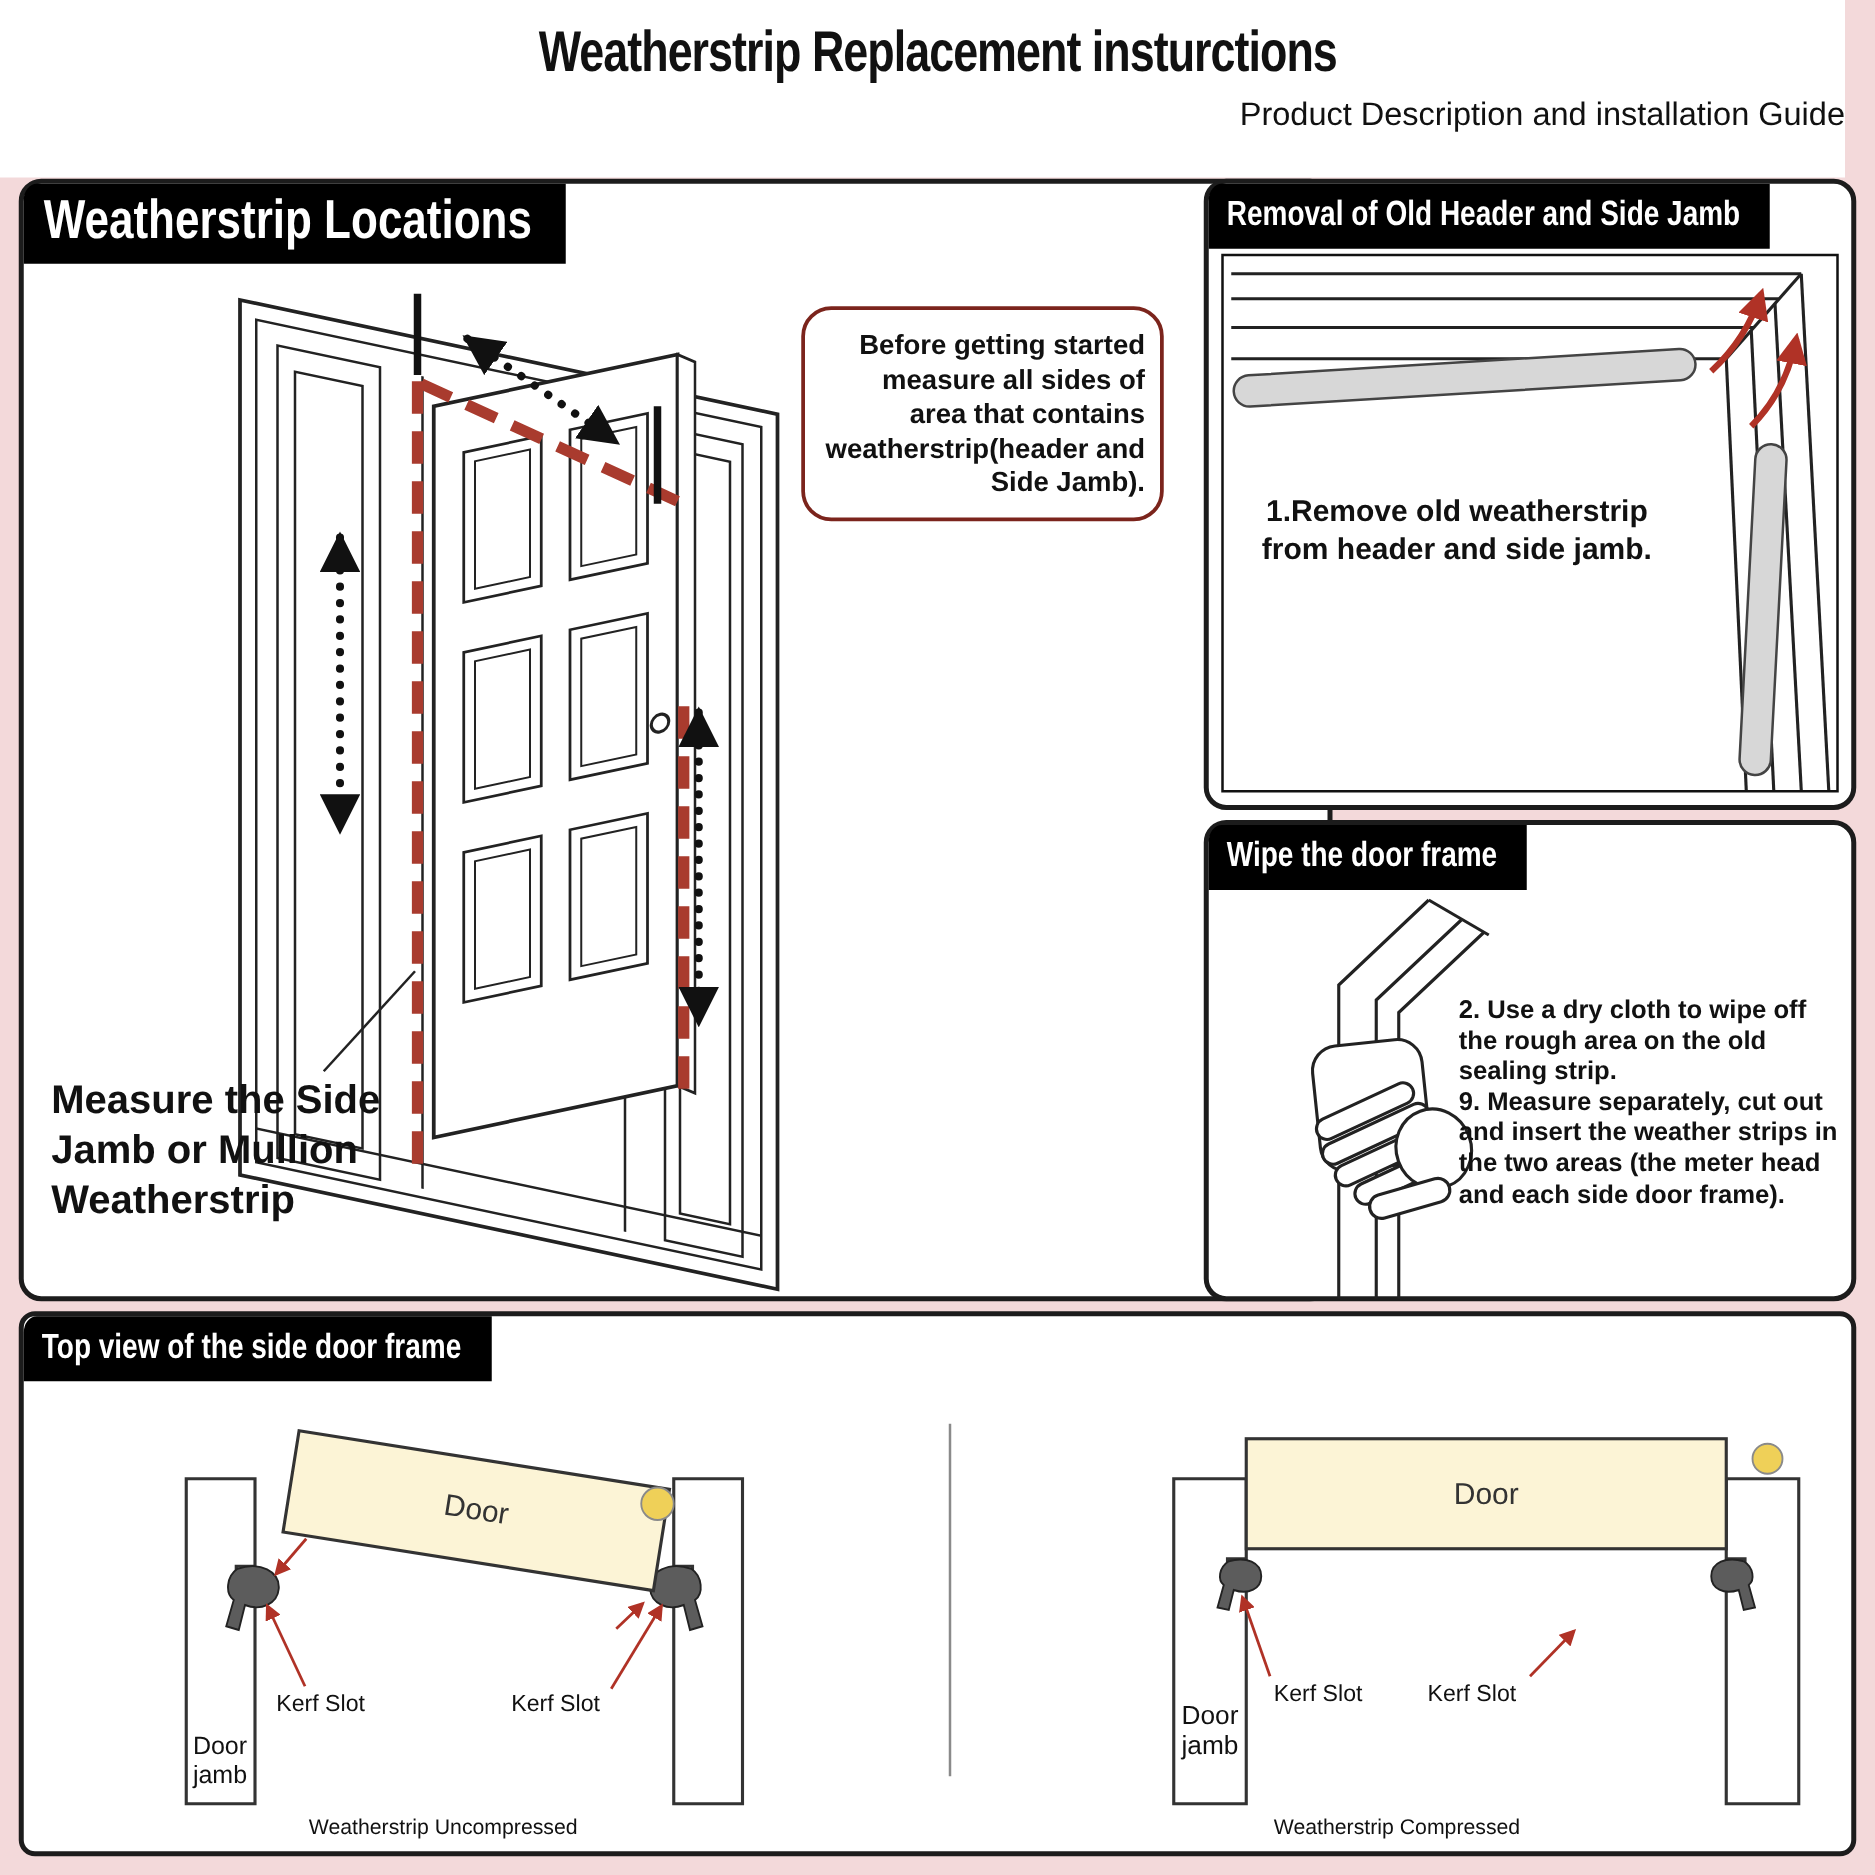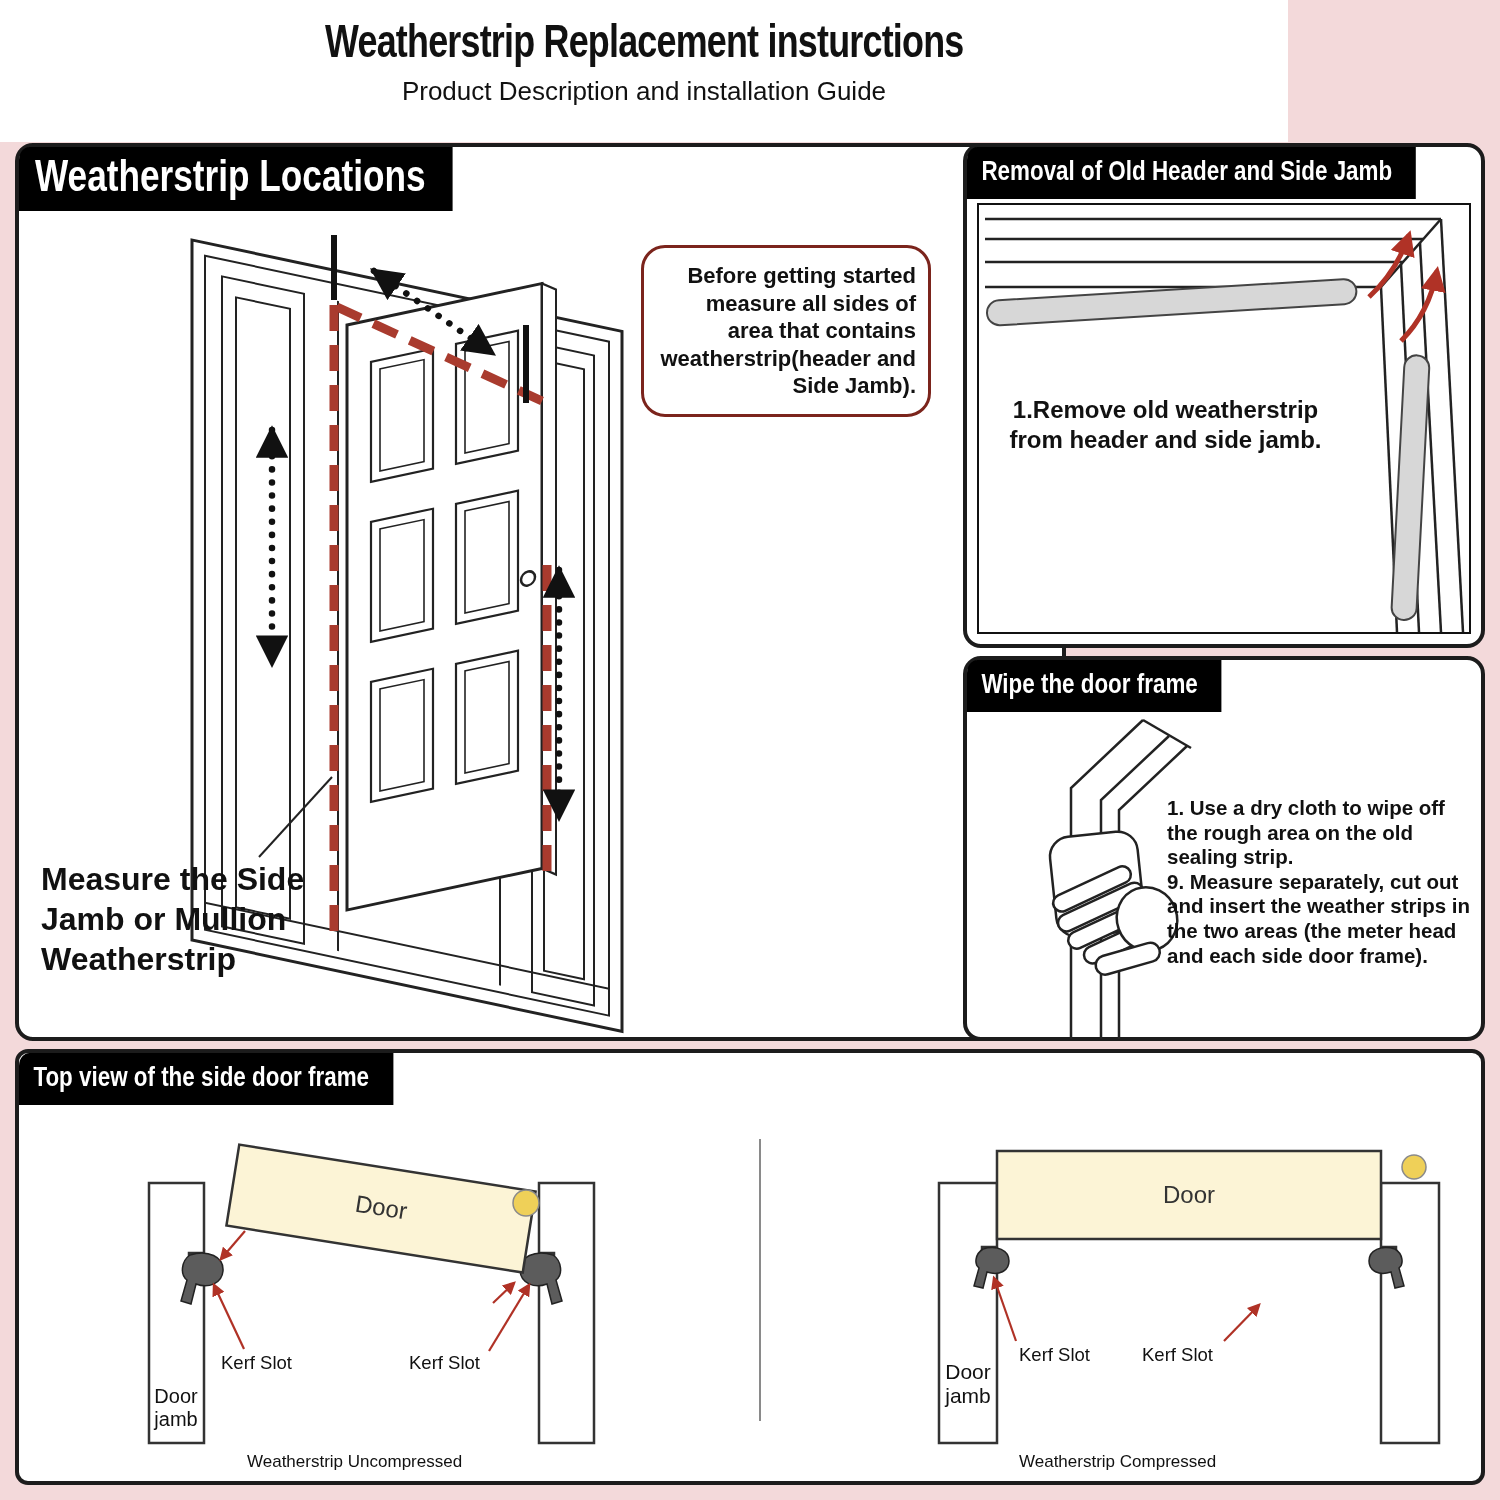--- a/index.html
+++ b/index.html
@@ -1,21 +1,21 @@
 <!DOCTYPE html>
 <html><head>
 <meta charset="utf-8">
 <style>
   html,body{margin:0;padding:0;}
   .page{position:relative;width:1500px;height:1500px;background:#f3d9da;overflow:hidden;
         font-family:"Liberation Sans",sans-serif;color:#111;}
-  .top-header{position:absolute;left:0;top:0;width:1288px;height:142px;background:#ffffff;text-align:center;}
+  .top-header{position:absolute;left:0;top:0;width:1452px;height:142px;background:#ffffff;text-align:center;padding-left:24px;}
   .page-title{margin-top:14px;font-size:46px;font-weight:bold;letter-spacing:-1px;}
   .page-title .squeeze{display:inline-block;transform:scaleX(.78);transform-origin:50% 50%;white-space:nowrap;}
-  .page-subtitle{margin-top:8px;font-size:26px;}
+  .page-subtitle{margin-top:8px;font-size:26px;text-align:right;}
   .panel{position:absolute;background:#fff;border:4px solid #1c1c1c;border-radius:18px;box-sizing:border-box;}
   .panel-locations{left:15px;top:143px;width:1051px;height:898px;padding-left:36px;}
   .panel-removal{left:963px;top:143px;width:522px;height:505px;}
   .panel-wipe{left:963px;top:656px;width:522px;height:385px;}
   .panel-topview{left:15px;top:1049px;width:1470px;height:436px;border-radius:13px;}
   .banner{position:absolute;top:0;left:0;background:#000;color:#fff;font-weight:bold;white-space:nowrap;
           border-top-left-radius:13px;transform:scaleX(.8);transform-origin:0 0;}
   .banner-lg{font-size:44px;padding:4px 34px 10px 20px;}
   .banner-md{font-size:28px;padding:8px 30px 12px 18px;}
   .callout{position:absolute;left:622px;top:98px;width:290px;box-sizing:border-box;border:3px solid #7b241c;
@@ -147,21 +147,21 @@
           <rect x="88" y="148" width="84" height="17" rx="8.5"></rect>
           <rect x="84" y="168" width="92" height="17" rx="8.5"></rect>
           <rect x="86" y="188" width="88" height="17" rx="8.5"></rect>
           <rect x="94" y="208" width="78" height="17" rx="8.5"></rect>
         </g>
         <ellipse cx="172" cy="205" rx="30" ry="32" transform="rotate(-20 172 205)"></ellipse>
         <rect x="120" y="236" width="66" height="19" rx="9.5" transform="rotate(-16 150 246)"></rect>
       </g>
     </svg>
     <div class="wipe-steps">
-      <p>1. Use a dry cloth to wipe off the rough area on the old sealing strip.</p>
+      <p>2. Use a dry cloth to wipe off the rough area on the old sealing strip.</p>
       <p>9. Measure separately, cut out and insert the weather strips in the two areas (the meter head and each side door frame).</p>
     </div>
   </div>
 
   <div class="panel panel-topview">
     <div class="banner banner-md">Top view of the side door frame</div>
     <div class="tv-divider"></div>
 
     <svg class="tv-svg-left" width="660" height="368" viewBox="0 0 660 368">
       <defs>

